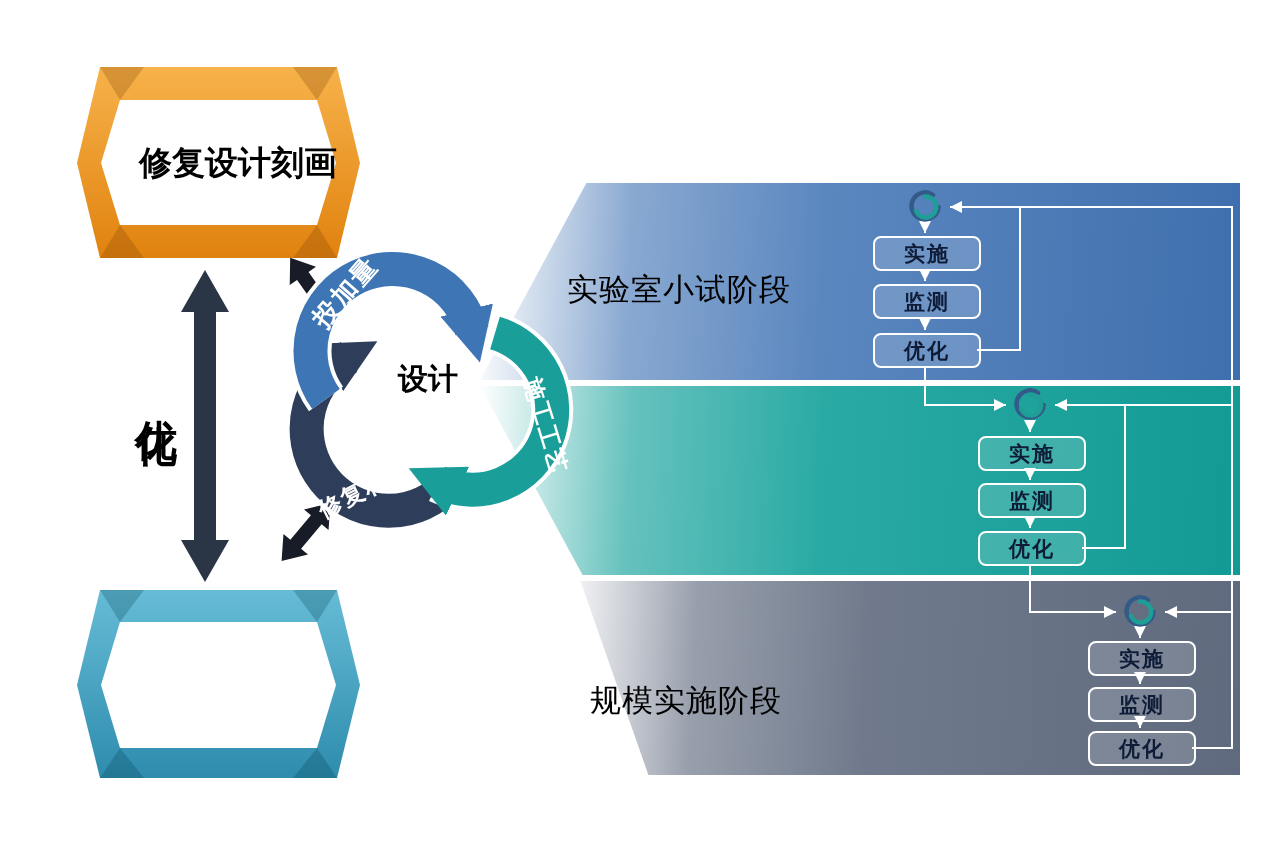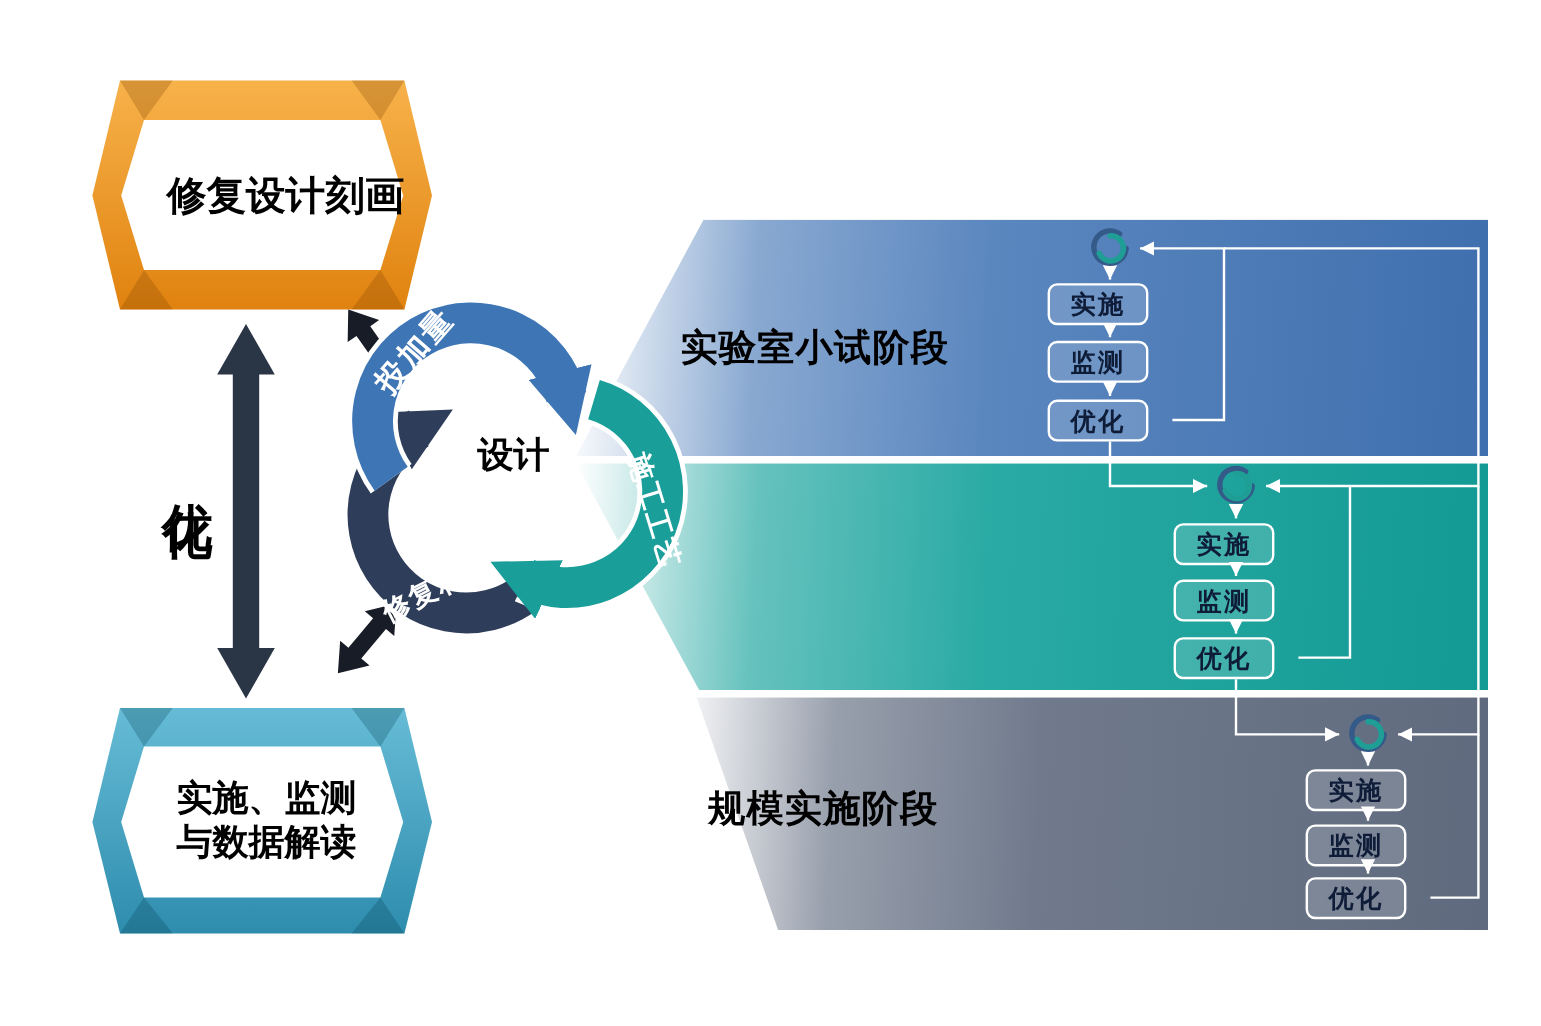--- a/index.html
+++ b/index.html
@@ -23,33 +23,33 @@
     background:linear-gradient(93deg, rgba(112,122,140,0) 0%, rgba(112,122,140,0.72) 20%, #707a8c 45%, #5f6a7e 100%);
     clip-path:polygon(3% 0%, 100% 0%, 100% 100%, 13% 100%);
   }
 
   svg.layer { position:absolute; left:0; top:0; width:1284px; height:855px; }
   #art   { z-index:2; }
   #wires { z-index:3; }
 
   .txt { position:absolute; z-index:4; color:#000; }
 
-  .stage-label { font-size:31px; font-weight:700; letter-spacing:1px; }
+  .stage-label { font-size:31px; font-weight:400; letter-spacing:1px; }
 
   .banner-text { font-weight:800; text-align:center; line-height:1.22; }
   .banner-text.top { left:103px; top:143px; width:238px; font-size:33px;margin-left:16px; }
   .banner-text.bottom { left:103px; top:648px; width:238px; font-size:30px; }
 
   .optimize-label {
     left:128px; top:386px; font-size:42px; font-weight:800;
     writing-mode:vertical-rl; text-orientation:upright; letter-spacing:6px;
   }
 
   .step-box {
-    position:absolute; z-index:4; width:84px; height:35px;
+    position:absolute; z-index:4; width:108px; height:35px;
     border:2px solid #fff; border-radius:8px;
     background:rgba(255,255,255,0.16);
     color:#0e1c38; font-size:21px; font-weight:700;
     display:flex; align-items:center; justify-content:center;
     letter-spacing:2px;
   }
   .cycle-icon-wrap { position:absolute; z-index:4; width:34px; height:34px; }
 </style>
 </head>
 <body>
@@ -152,28 +152,24 @@
 
       <path d="M1140,630 V638" marker-end="url(#mw)"></path>
       <path d="M1140,676 V684" marker-end="url(#mw)"></path>
       <path d="M1140,722 V728" marker-end="url(#mw)"></path>
 
       <path d="M1192,748 H1232 V612"></path>
     </g>
   </svg>
 
   <div class="txt banner-text top">修复设计刻画</div>
-  <div class="txt banner-text bottom">
-    <div>实施、监测</div>
-    <div>与数据解读</div>
-  </div>
   <div class="txt optimize-label">优化</div>
 
   <div class="txt stage-label" style="left:567px; top:269px;">实验室小试阶段</div>
-  <div class="txt stage-label" style="left:590px; top:653px;">规模实施阶段</div>
+  <div class="txt stage-label" style="left:590px; top:680px;">规模实施阶段</div>
 
   <div class="cycle-icon-wrap" style="left:908px; top:190px;">
     <svg width="34" height="34" viewBox="0 0 34 34">
       <path d="M25,5 A13.5,13.5 0 1 0 30.5,17" stroke="#335a88" stroke-width="4.5" fill="none" stroke-linecap="round"></path>
       <path d="M17,6.5 A10.5,10.5 0 1 1 8,21" stroke="#1f9e96" stroke-width="4.5" fill="none" stroke-linecap="round"></path>
     </svg>
   </div>
   <div class="step-box" style="left:873px; top:236px;">实施</div>
   <div class="step-box" style="left:873px; top:284px;">监测</div>
   <div class="step-box" style="left:873px; top:333px;">优化</div>

